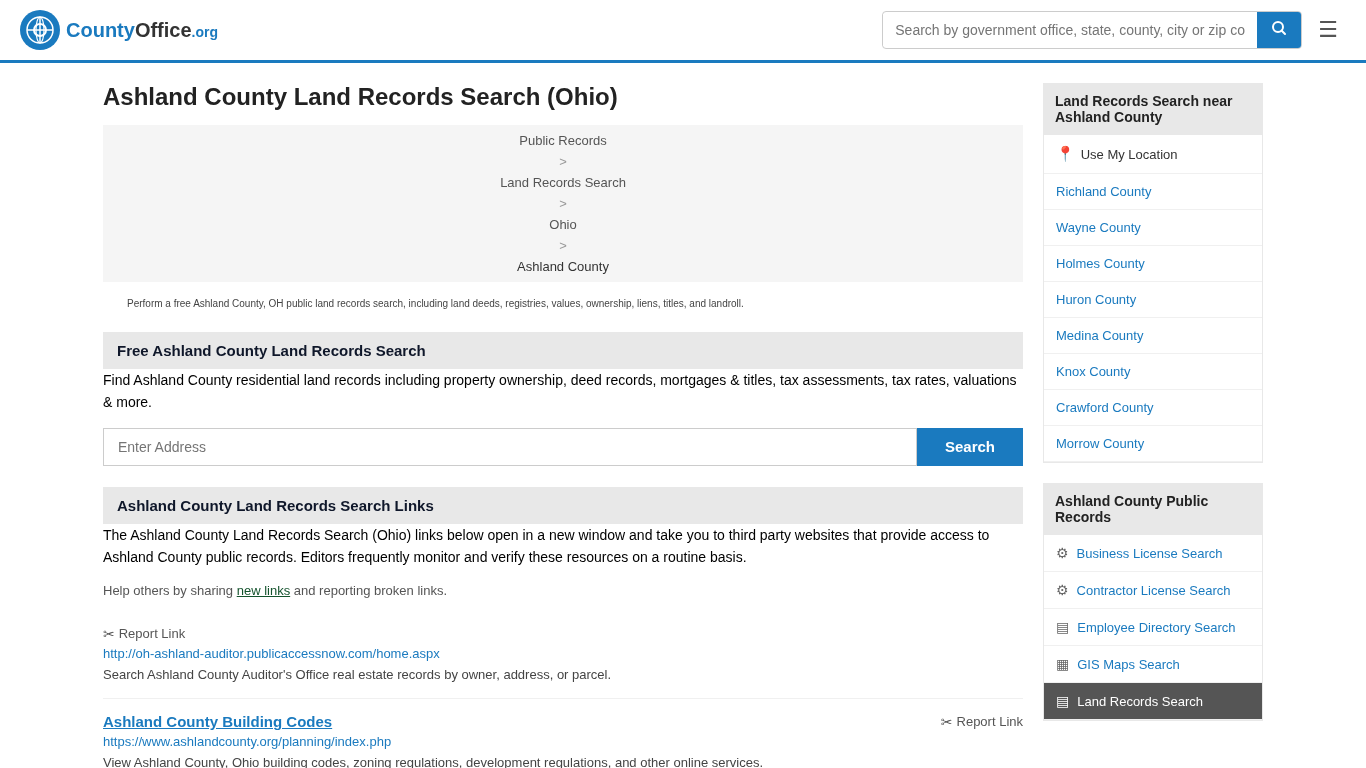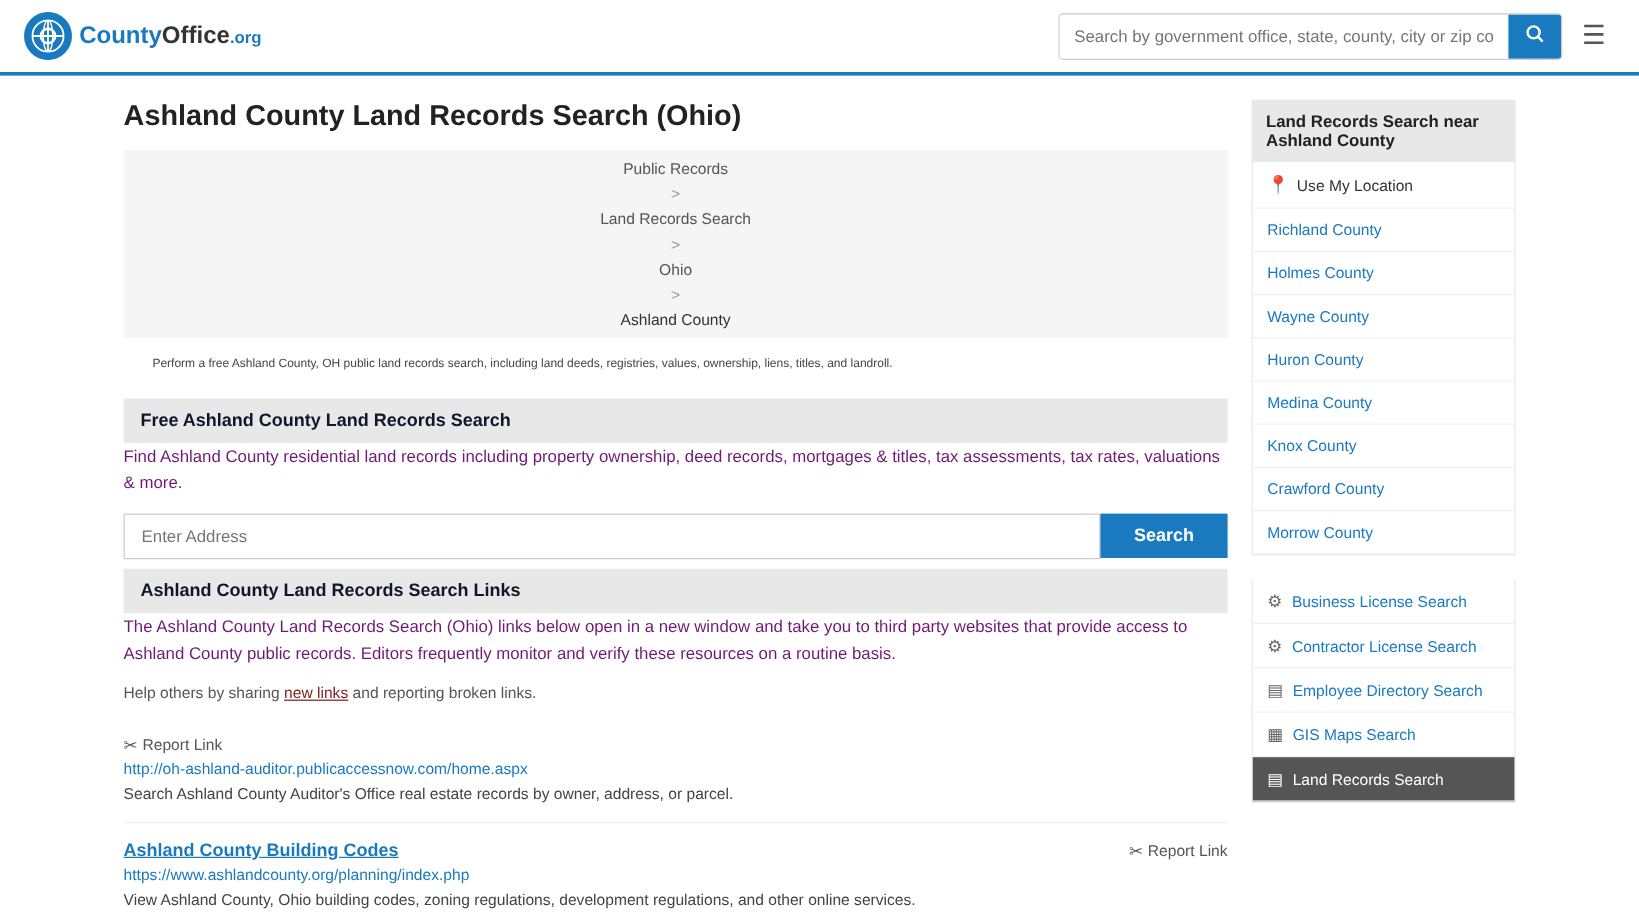--- a/index.html
+++ b/index.html
@@ -124,30 +124,29 @@
     .section-header {
       background: #e8e8e8;
       padding: 10px 14px;
       font-size: 15px;
       font-weight: bold;
       color: #0f172a;
     }
 
     .section-text {
       font-size: 14px;
-      color: #701a75;
+      color: #000000;
       line-height: 1.6;
       margin-bottom: 14px;
     }
 
     .address-form {
       display: flex;
       gap: 0;
-      margin-bottom: 8px;
-      align-items: center;
+      margin-bottom: 21px;
     }
     .address-form input {
       flex: 1;
       border: 1px solid #ccc;
       padding: 10px 14px;
       font-size: 14px;
       outline: none;
       color: #999;
     }
     .address-form button {
@@ -213,21 +212,21 @@
       color: #444;
       line-height: 1.5;
     }
 
     .share-text {
       font-size: 13px;
       color: #555;
       margin-bottom: 14px;
     }
     .share-text a {
-      color: #7f1d1d;
+      color: #14532d;
       text-decoration: underline;
     }
 
     
     .sidebar {
       width: 220px;
       flex-shrink: 0;
     }
     .sidebar-section {
       margin-bottom: 20px;
@@ -388,31 +387,32 @@
   <aside class="sidebar">
 
     <div class="sidebar-section">
       <div class="sidebar-section-title">Land Records Search near Ashland County</div>
       <div class="sidebar-links">
         <a class="sidebar-link use-location">
           <span class="pin-icon">📍</span>
           <span>Use My Location</span>
         </a>
         <a class="sidebar-link">Richland County</a>
+        <a class="sidebar-link">Wayne County</a>
         <a class="sidebar-link">Holmes County</a>
-        <a class="sidebar-link">Wayne County</a>
         <a class="sidebar-link">Huron County</a>
         <a class="sidebar-link">Medina County</a>
         <a class="sidebar-link">Knox County</a>
         <a class="sidebar-link">Crawford County</a>
         <a class="sidebar-link">Morrow County</a>
       </div>
     </div>
 
     <div class="sidebar-section sidebar-public-links">
+      <div class="sidebar-section-title">Ashland County Public Records</div>
       <div class="sidebar-links">
         <a class="sidebar-pub-link">
           <span class="pub-icon">⚙</span>
           <span>Business License Search</span>
         </a>
         <a class="sidebar-pub-link">
           <span class="pub-icon">⚙</span>
           <span>Contractor License Search</span>
         </a>
         <a class="sidebar-pub-link">

